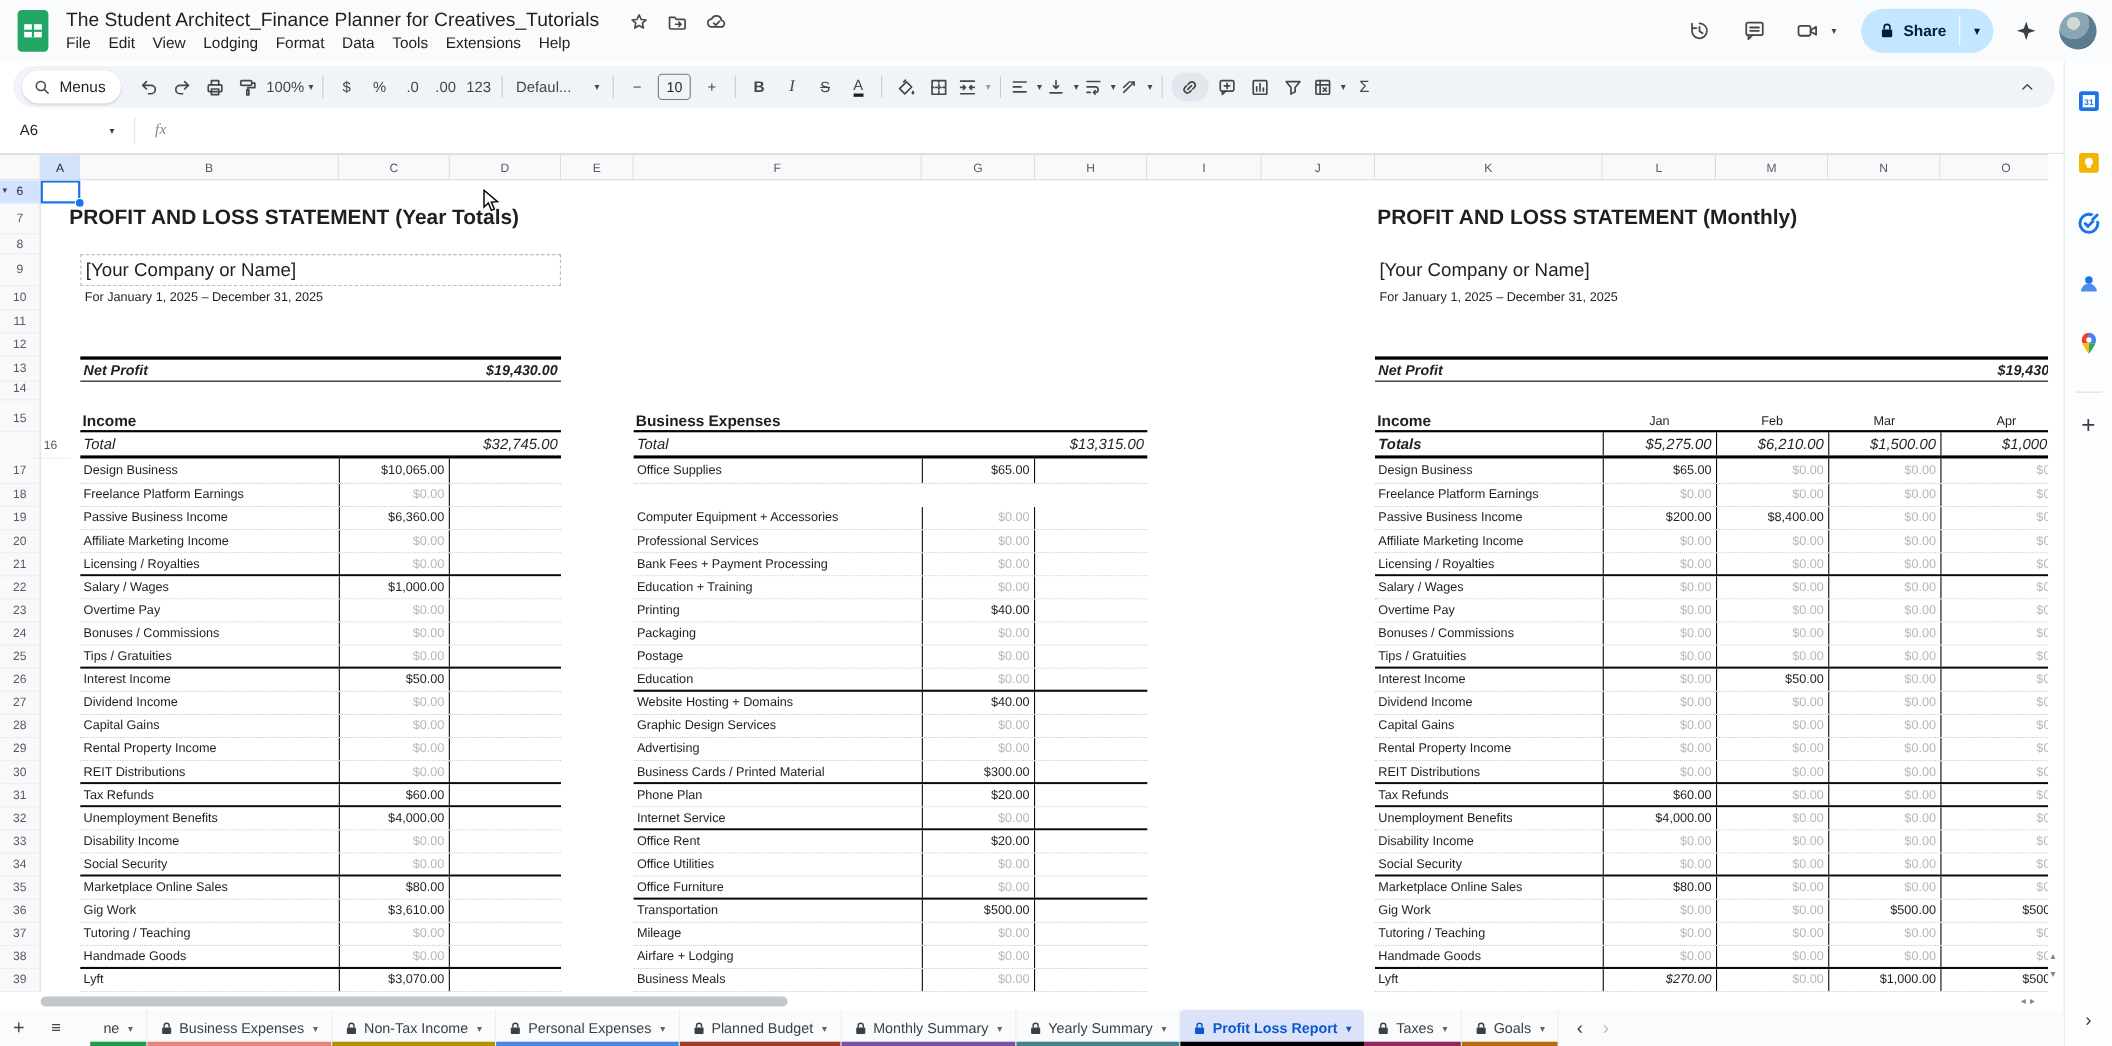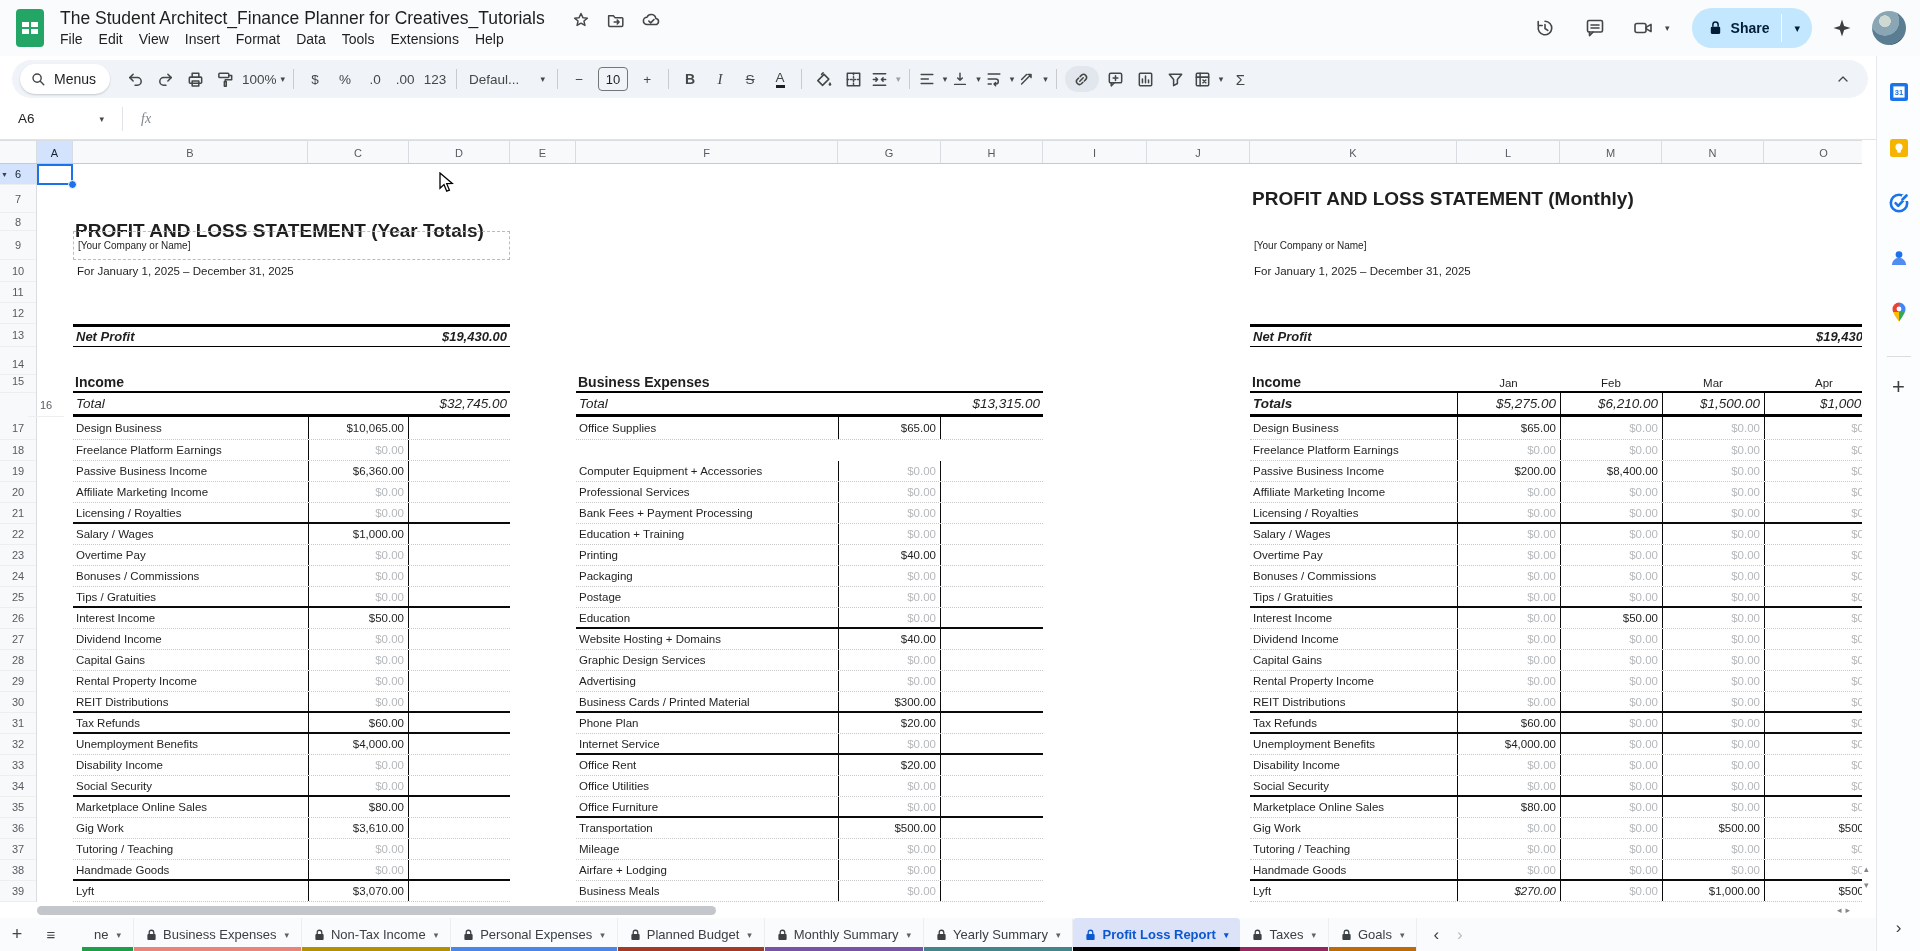--- a/index.html
+++ b/index.html
@@ -57,21 +57,21 @@
   .gut{position:absolute;left:0;top:0;width:37px;height:738px;background:#f8f9fa;border-right:1px solid #d9dce0;box-sizing:border-box;}
   .rh{position:absolute;left:0;width:36px;display:flex;align-items:center;justify-content:center;
       font-size:11px;color:#575b61;border-bottom:1px solid #eceef0;box-sizing:border-box;}
   .rh.sel{background:#d3e3fd;color:#18222e;}
   .rh .marker{position:absolute;left:1px;top:50%;transform:translateY(-50%);font-size:7px;color:#3c4043;}
   .selcell{position:absolute;border:2px solid #1a73e8;box-sizing:border-box;}
   .fillh{position:absolute;width:7px;height:7px;border-radius:50%;background:#1a73e8;border:1.5px solid #fff;box-sizing:content-box;}
 
   
   .t-title{position:absolute;font-size:19px;font-weight:700;white-space:nowrap;display:flex;align-items:center;}
-  .t-company{position:absolute;display:flex;align-items:center;font-size:10px;box-sizing:border-box;padding-left:4px;white-space:nowrap;}
+  .t-company{position:absolute;display:flex;align-items:center;font-size:17px;box-sizing:border-box;padding-left:4px;white-space:nowrap;}
   .dashed{border:1px dashed #b9bcbf;}
   .t-period{position:absolute;display:flex;align-items:center;font-size:11.5px;padding-left:4px;white-space:nowrap;}
   .t-netprofit{position:absolute;display:flex;align-items:center;justify-content:space-between;
                border-top:3px solid #000;border-bottom:1px solid #000;box-sizing:border-box;
                font-size:13px;font-weight:700;font-style:italic;padding:0 3px;}
   .t-section{position:absolute;display:flex;align-items:flex-end;border-bottom:2px solid #000;box-sizing:border-box;padding-bottom:1px;}
   .t-section .name{font-size:14px;font-weight:700;padding-left:2px;}
   .t-section .mcol{display:flex;align-items:flex-end;justify-content:center;font-size:11.5px;padding-bottom:1px;box-sizing:border-box;}
   .t-total{position:absolute;display:flex;align-items:center;border-bottom:3px solid #000;box-sizing:border-box;
            font-style:italic;font-size:13.5px;}
@@ -138,21 +138,21 @@
           <svg width="20" height="20" viewBox="0 0 20 20">
             <path class="ic" d="M6 14.5a3.6 3.6 0 0 1 0-7.2 4.6 4.6 0 0 1 8.8 1.2 3 3 0 0 1-.6 6z"></path>
             <path class="ic" d="M7.8 11l1.9 1.9 3.3-3.4"></path>
           </svg>
         </span>
     </div>
     <nav class="menubar">
         <span class="mi">File</span>
         <span class="mi">Edit</span>
         <span class="mi">View</span>
-        <span class="mi">Insert</span>
+        <span class="mi">Lodging</span>
         <span class="mi">Format</span>
         <span class="mi">Data</span>
         <span class="mi">Tools</span>
         <span class="mi">Extensions</span>
         <span class="mi">Help</span>
       </nav>
     <div class="tb-right">
       <span class="tbtn">
           <svg width="22" height="22" viewBox="0 0 22 22">
             <path class="ic" stroke-width="1.7" d="M11 4.2a6.8 6.8 0 1 1-6.6 5"></path>
@@ -404,21 +404,21 @@
   <div class="gridbody" id="gridbody">
       <div class="gut">
         <div class="rh sel" style="top: 0px; height: 21px;">6<span class="marker">▼</span></div>
         <div class="rh" style="top: 21px; height: 28px;">7</div>
         <div class="rh" style="top: 49px; height: 18px;">8</div>
         <div class="rh" style="top: 67px; height: 29px;">9</div>
         <div class="rh" style="top: 96px; height: 22px;">10</div>
         <div class="rh" style="top: 118px; height: 21px;">11</div>
         <div class="rh" style="top: 139px; height: 21px;">12</div>
         <div class="rh" style="top: 160px; height: 23px;">13</div>
-        <div class="rh" style="top: 189px; height: 22px;">14</div>
+        <div class="rh" style="top: 178px; height: 22px;">14</div>
         <div class="rh" style="top: 205px; height: 24px;">15</div>
         <div class="rh" style="top: 229px; height: 24px; margin-left: 28px;">16</div>
         <div class="rh" style="top: 253px; height: 23px;">17</div>
         <div class="rh" style="top: 276px; height: 21px;">18</div>
         <div class="rh" style="top: 297px; height: 21px;">19</div>
         <div class="rh" style="top: 318px; height: 21px;">20</div>
         <div class="rh" style="top: 339px; height: 21px;">21</div>
         <div class="rh" style="top: 360px; height: 21px;">22</div>
         <div class="rh" style="top: 381px; height: 21px;">23</div>
         <div class="rh" style="top: 402px; height: 21px;">24</div>
@@ -433,21 +433,21 @@
         <div class="rh" style="top: 591px; height: 21px;">33</div>
         <div class="rh" style="top: 612px; height: 21px;">34</div>
         <div class="rh" style="top: 633px; height: 21px;">35</div>
         <div class="rh" style="top: 654px; height: 21px;">36</div>
         <div class="rh" style="top: 675px; height: 21px;">37</div>
         <div class="rh" style="top: 696px; height: 21px;">38</div>
         <div class="rh" style="top: 717px; height: 21px;">39</div>
       </div>
       <div class="selcell" style="left: 37px; top: 0px; width: 36px; height: 21px;"></div>
       <div class="fillh" style="left: 68px; top: 16px;"></div>
-      <div class="t-title" style="left: 75px; top: 21px; height: 28px; margin-top: 32px;">PROFIT AND LOSS STATEMENT (Year Totals)</div>
+      <div class="t-title" style="left: 63px; top: 21px; height: 28px;">PROFIT AND LOSS STATEMENT (Year Totals)</div>
       <div class="t-company dashed" style="left: 73px; top: 67px; width: 437px; height: 29px; box-sizing: border-box;">[Your Company or Name]</div>
       <div class="t-period" style="left: 73px; top: 96px; height: 22px;">For January 1, 2025 – December 31, 2025</div>
       <div class="t-netprofit" style="left: 73px; top: 160px; width: 437px; height: 23px;">
         <div>Net Profit</div>
         <div>$19,430.00</div>
       </div>
       <div class="t-section" style="left: 73px; top: 205px; width: 437px; height: 24px;">
         <div class="name">Income</div>
       </div>
       <div class="t-total" style="left: 73px; top: 229px; width: 437px; height: 24px;">

